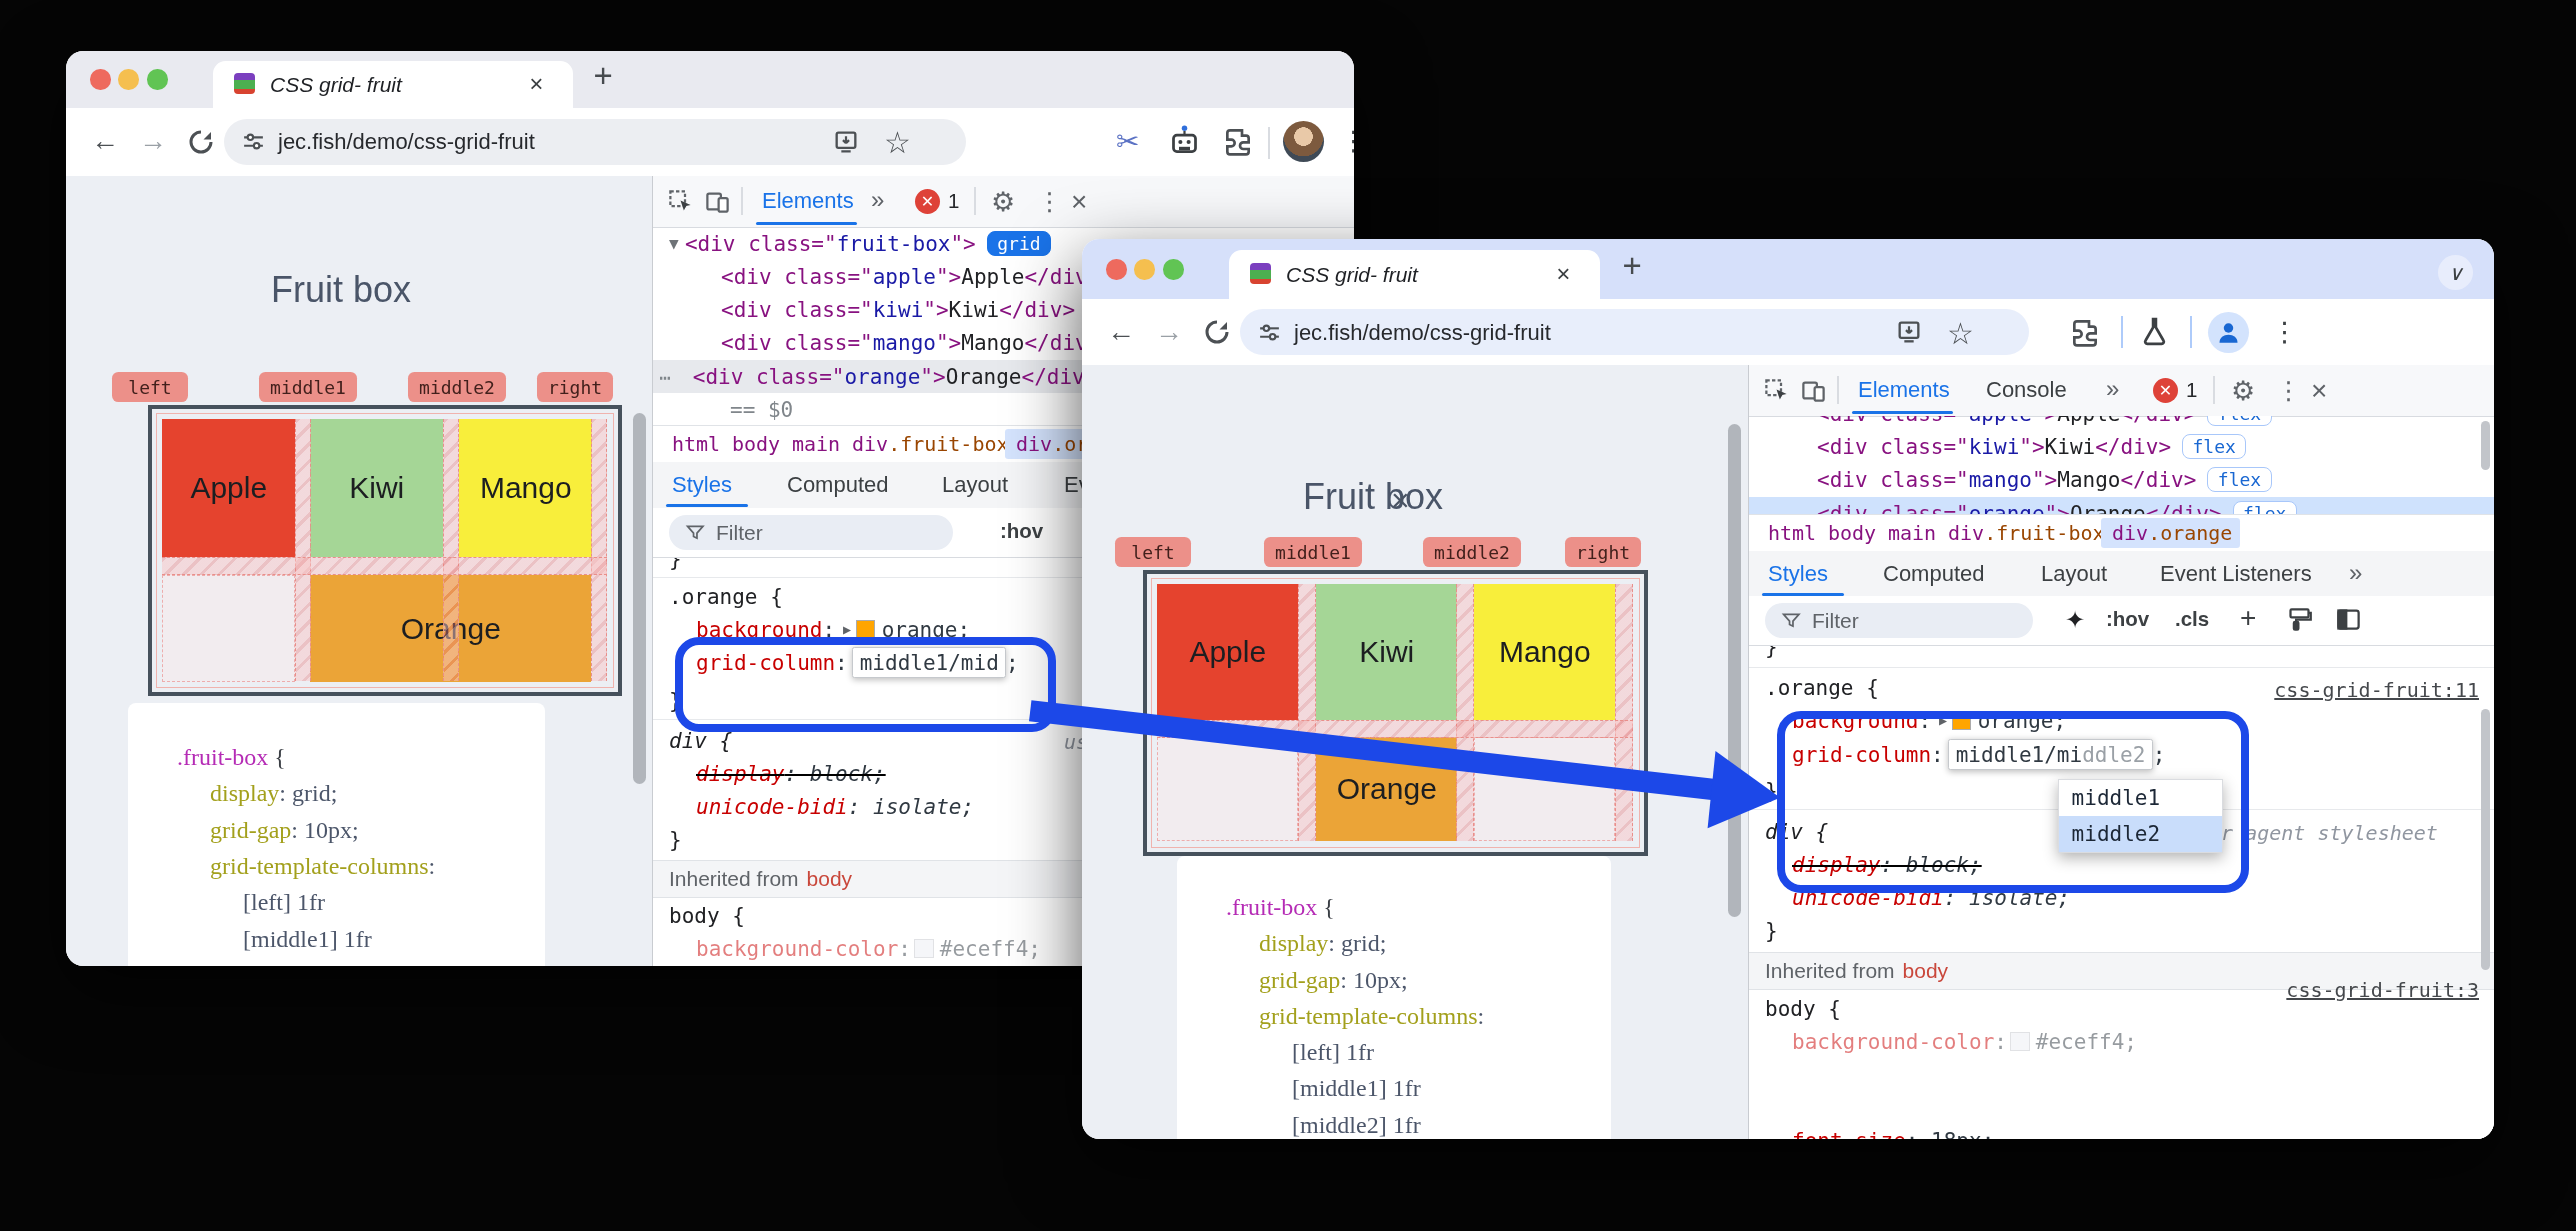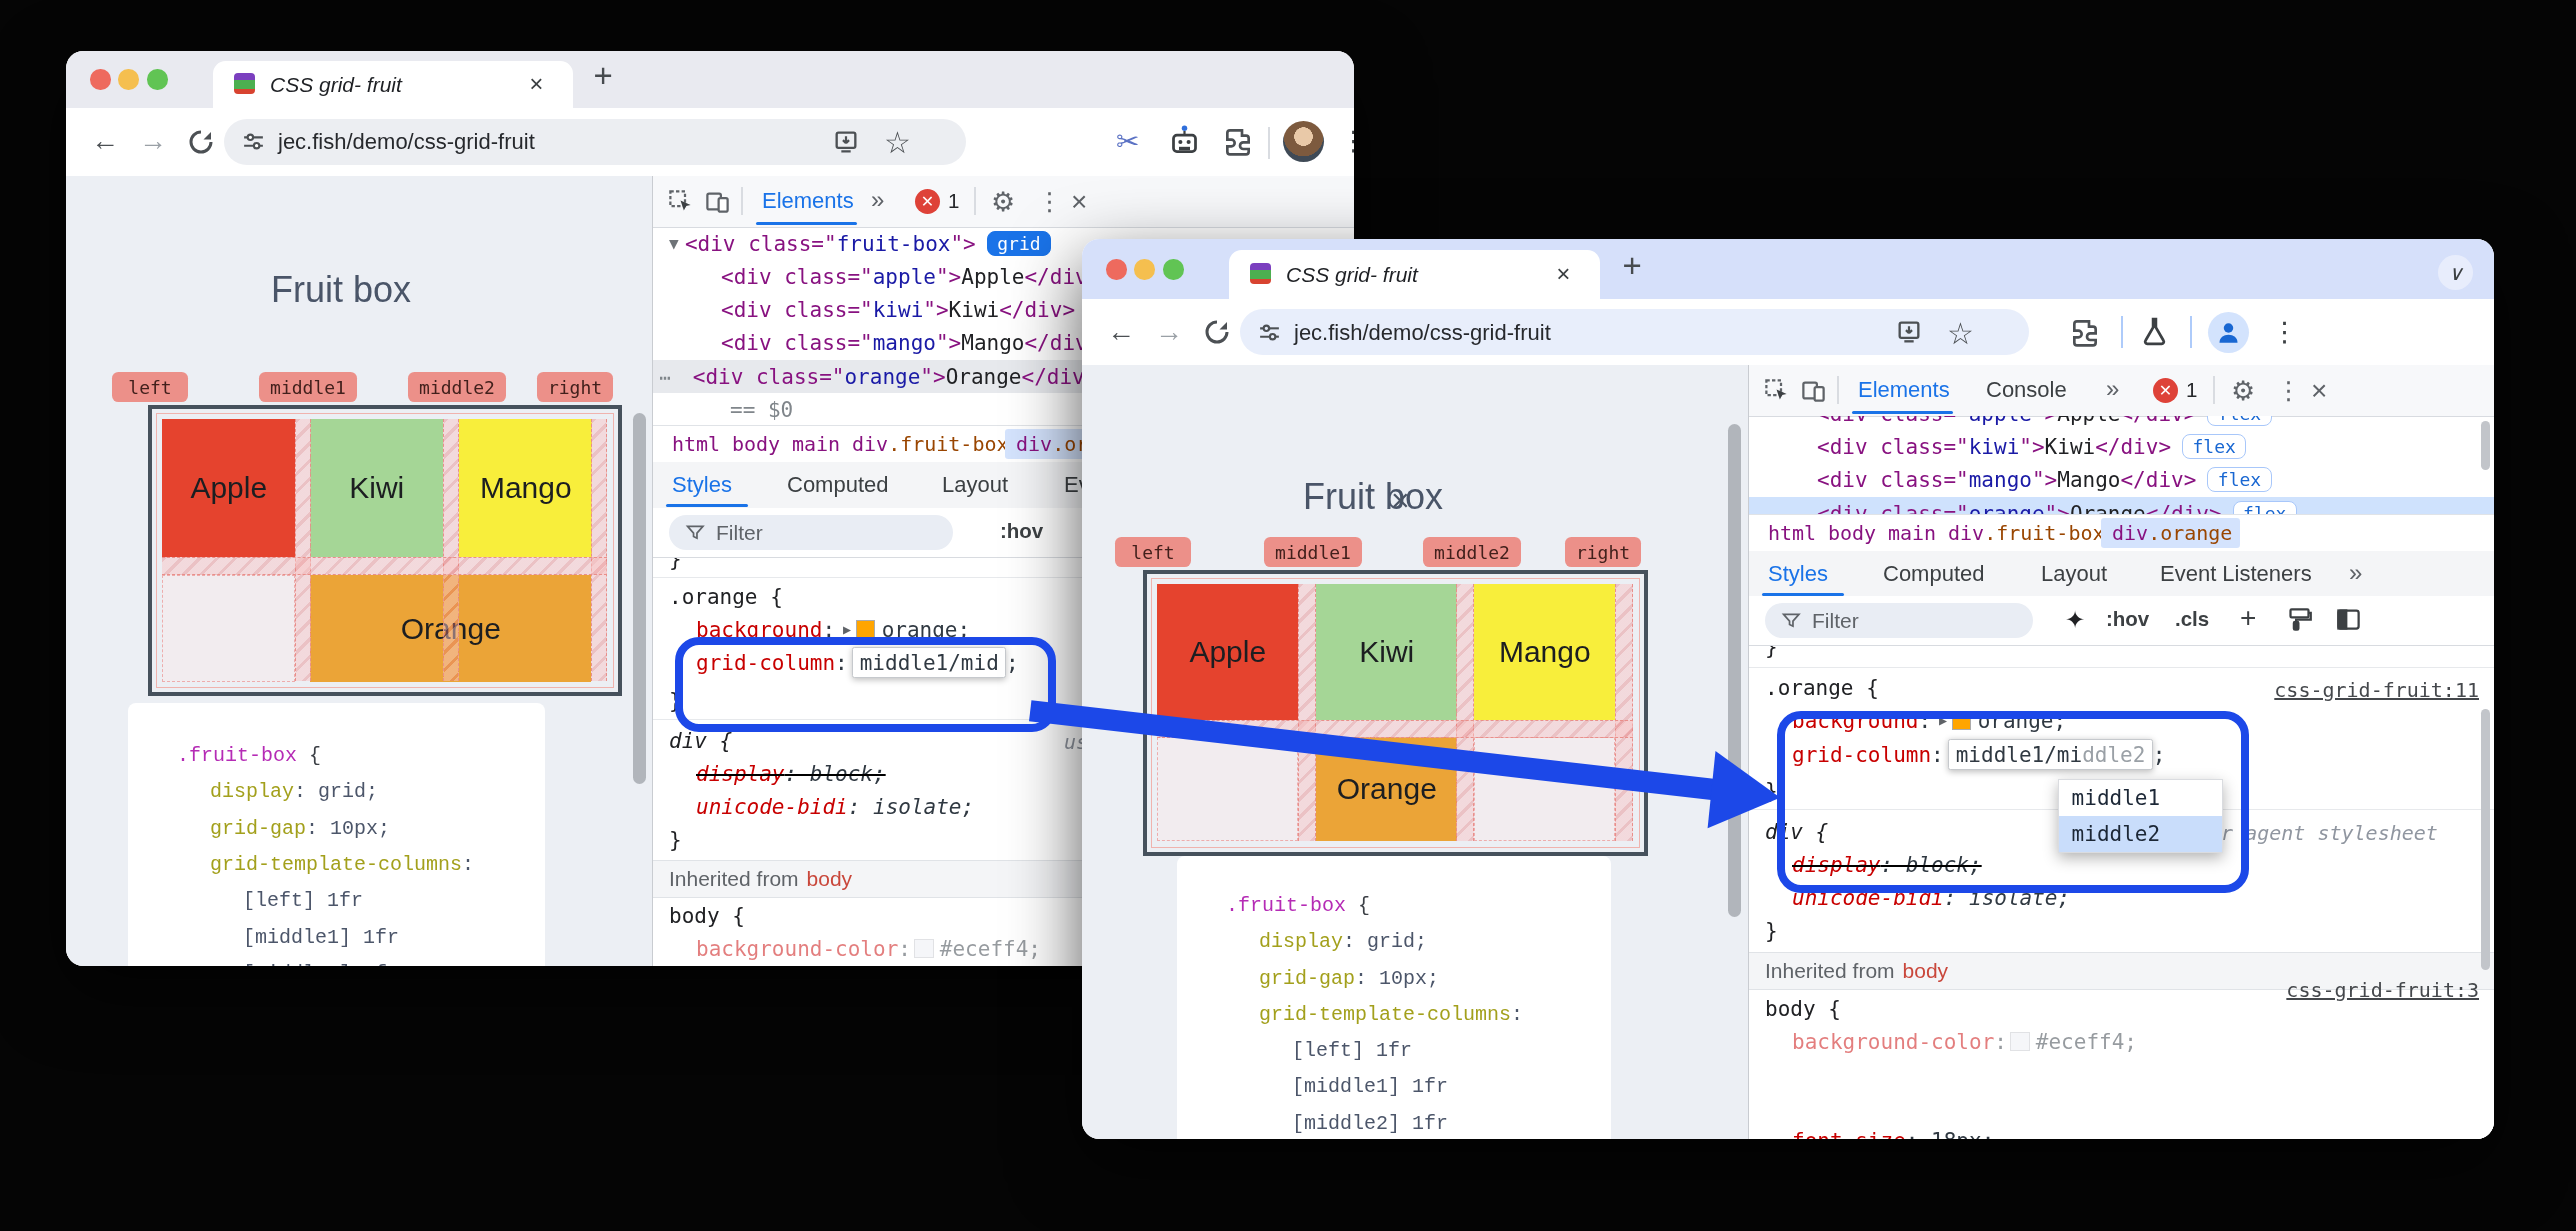--- a/index.html
+++ b/index.html
@@ -32,21 +32,21 @@
         font-size:30px;color:#1c1e21;font-weight:400;}
   .emptycell{position:absolute;background:#f2ecef;border:1.6px dashed #edadad;box-sizing:border-box;}
   .hatch{position:absolute;background:repeating-linear-gradient(135deg,rgba(232,126,126,.40) 0 3.2px,rgba(248,196,196,.50) 3.2px 12.6px);box-sizing:border-box;}
   .hatchv{border-left:1.6px dashed #e98f8a;border-right:1.6px dashed #e98f8a;}
   .hatchh{border-top:1.6px dashed #e98f8a;border-bottom:1.6px dashed #e98f8a;}
   .chip{position:absolute;height:30px;background:#ec9089;border-radius:6.3px;color:#42201c;
         font-family:"DejaVu Sans Mono",monospace;font-size:18px;display:flex;align-items:center;justify-content:center;}
   .chip::after{content:"";position:absolute;bottom:-5.5px;left:50%;margin-left:-6.3px;width:12.6px;height:12.6px;background:#ec9089;transform:rotate(45deg);z-index:-1;}
   .chip.pl::after{left:14px;} .chip.pr::after{left:auto;right:3.2px;}
   .codecard{position: absolute;background:#fff;border-radius:8px;overflow:hidden;}
-  .codeline{position:absolute;font-family:Liberation Mono, monospace;font-size:20px;white-space:pre;}
+  .codeline{position:absolute;font-family:Liberation Serif, serif;font-size:24px;white-space:pre;}
   .csel{color:#b52bb5;} .cbrace{color:#3b3f45;} .cprop{color:#a3a01c;} .cval{color:#4c566a;}
   .pgscroll{position:absolute;border-radius:7px;background:#b1b5bb;}
   .crossmark{position:absolute;font-size:32px;color:#4a5463;}
   
   .dt{position:absolute;background:#fff;border-left:0.8px solid #c9ccd1;}
   .dthead{position:absolute;left:0;right:0;background:#f7f8fa;border-bottom:0.8px solid #d8dbe0;}
   .dttab{position:absolute;font-size:22px;color:#5f6368;white-space:nowrap;}
   .dttab.active{color:#1a73e8;}
   .underline{position:absolute;height:3.2px;background:#1a73e8;border-radius:1.6px;}
   .errball{position:absolute;width:25px;height:25px;border-radius:50%;background:#de4238;color:#fff;

